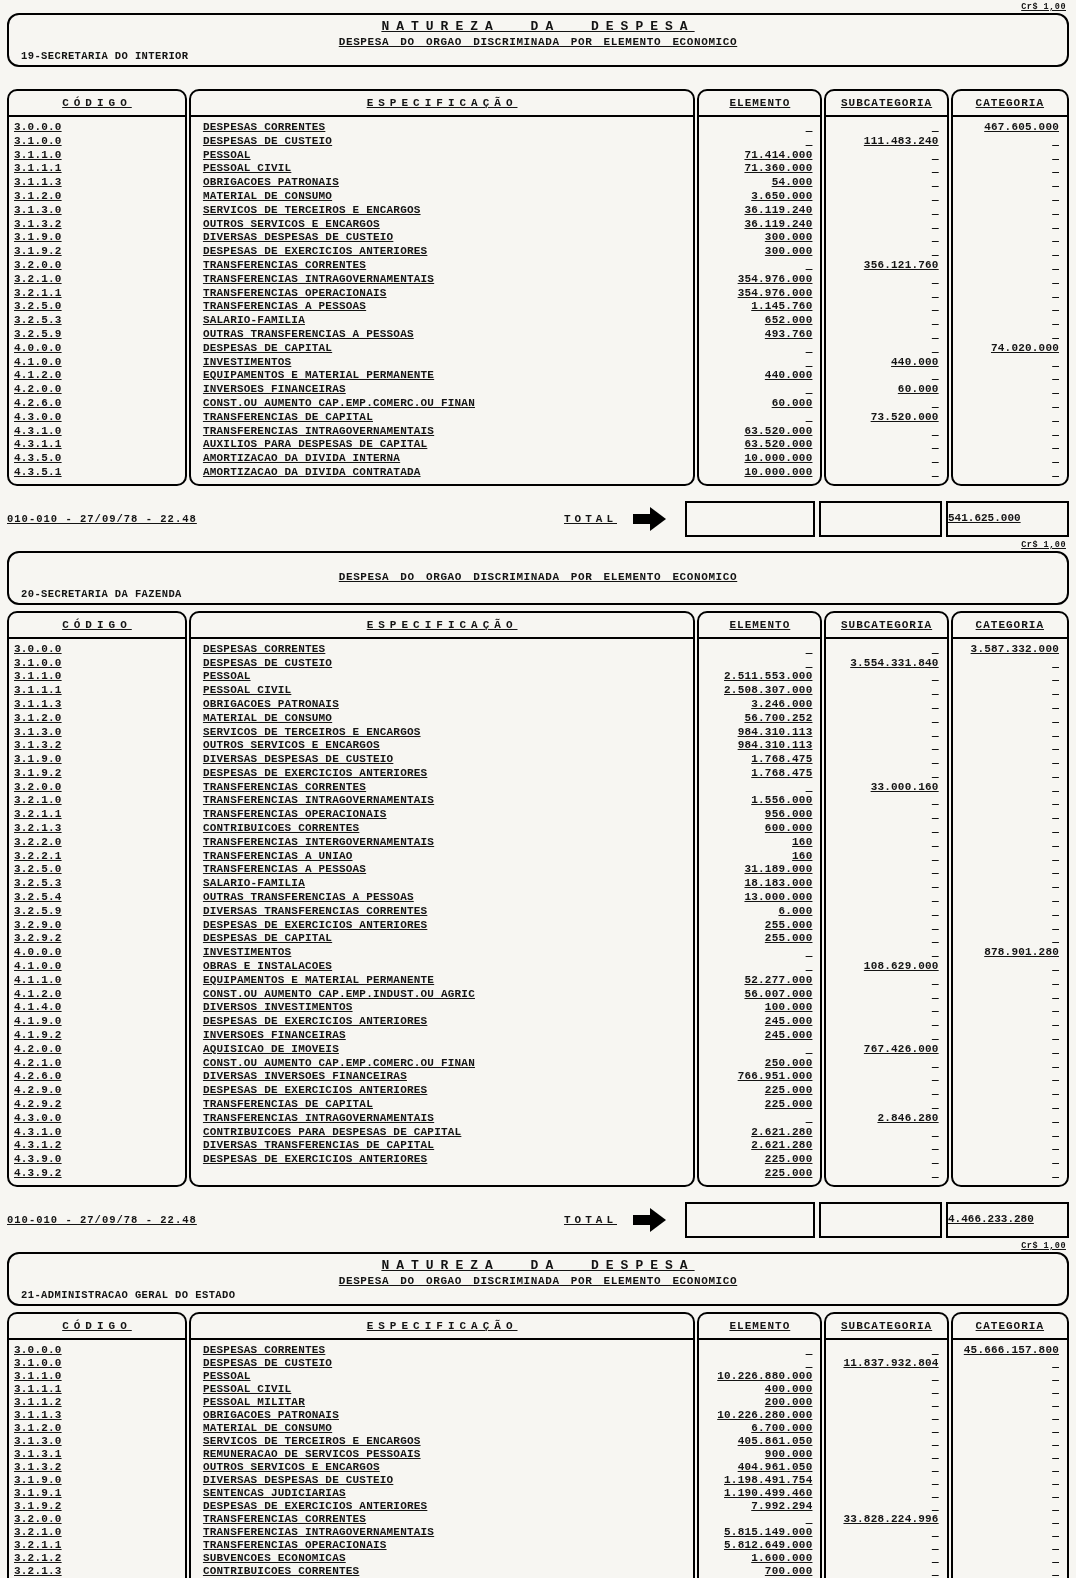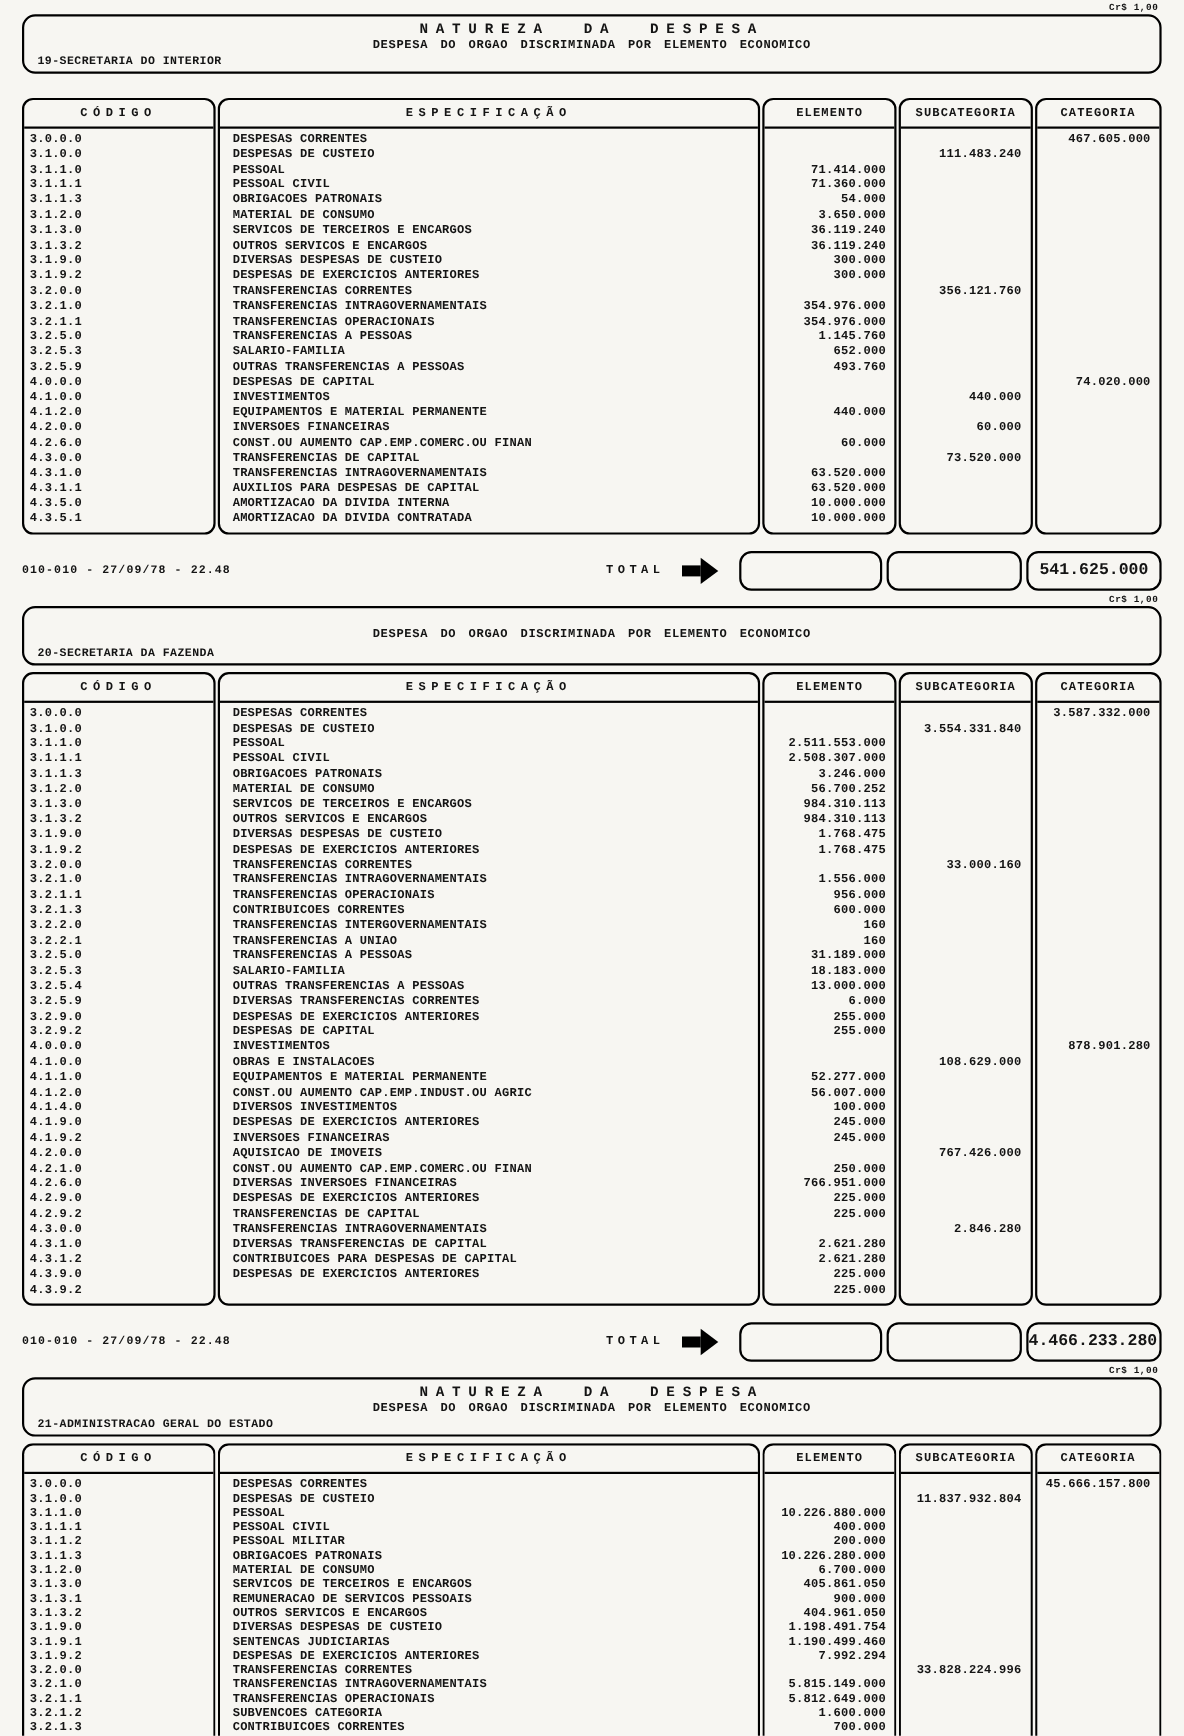--- a/index.html
+++ b/index.html
@@ -2,21 +2,21 @@
 <html><head>
 <meta charset="utf-8">
 <style>
   html, body { margin:0; padding:0; }
   body {
     width:1076px; height:1578px; overflow:hidden;
     background:#f7f6f2; color:#141414;
     font-family:"Liberation Mono","DejaVu Sans Mono",monospace;
     font-weight:bold;
   }
-  .sheet { padding:0 20px; }
+  .sheet { padding:0 7px;text-decoration:underline; }
 
   .currency { font-size:8.5px; text-align:right; padding:2px 3px 1px 0; letter-spacing:0.5px; }
 
   .header-box {
     position:relative; box-sizing:border-box;
     height:54px; border:2.5px solid #000; border-radius:12px;
     padding:4px 12px 2px;
   }
   .hb-title { text-align:center; font-size:13px; letter-spacing:7px; word-spacing:16px; }
   .hb-subtitle { text-align:center; font-size:11px; letter-spacing:0.6px; word-spacing:4px; margin-top:2px; }
@@ -51,22 +51,22 @@
   .sheet-3 .col-body { min-height:420px; }
 
   .footer { display:flex; align-items:center; margin-top:14px; height:38px; }
   .footer-left { font-size:10.5px; letter-spacing:1px; }
   .total-label { margin-left:auto; font-size:11px; letter-spacing:4px; }
   .total-arrow { position:relative; width:38px; height:24px; margin:0 12px 0 14px; }
   .total-arrow::before { content:""; position:absolute; left:2px; top:7px; width:17px; height:10px; background:#000; }
   .total-arrow::after  { content:""; position:absolute; left:19px; top:0;
       border-top:12px solid transparent; border-bottom:12px solid transparent; border-left:16px solid #000; }
   .tbox {
-    box-sizing:border-box; height:36px; border:2.5px solid #000; border-radius:11px;
-    margin-left:4px; line-height:31px; font-size:15px; text-align:right; padding-right:10px;
+    box-sizing:border-box; height:36px; border:2.5px solid #000; border-radius:0;
+    margin-left:4px; line-height:31px; font-size:11px; text-align:left; padding-right:10px;
   }
   .tbox-1 { width:130px; } .tbox-2 { width:123px; } .tbox-3 { width:123px; }
 </style>
 </head>
 <body>
 
 <div class="sheet sheet-1">
   <div class="currency">Cr$ 1,00</div>
   <div class="header-box">
     <div class="hb-title">NATUREZA DA DESPESA</div>
@@ -325,22 +325,22 @@
           <div class="cell-line">CONST.OU AUMENTO CAP.EMP.INDUST.OU AGRIC</div>
           <div class="cell-line">DIVERSOS INVESTIMENTOS</div>
           <div class="cell-line">DESPESAS DE EXERCICIOS ANTERIORES</div>
           <div class="cell-line">INVERSOES FINANCEIRAS</div>
           <div class="cell-line">AQUISICAO DE IMOVEIS</div>
           <div class="cell-line">CONST.OU AUMENTO CAP.EMP.COMERC.OU FINAN</div>
           <div class="cell-line">DIVERSAS INVERSOES FINANCEIRAS</div>
           <div class="cell-line">DESPESAS DE EXERCICIOS ANTERIORES</div>
           <div class="cell-line">TRANSFERENCIAS DE CAPITAL</div>
           <div class="cell-line">TRANSFERENCIAS INTRAGOVERNAMENTAIS</div>
+          <div class="cell-line">CONTRIBUICOES PARA DESPESAS DE CAPITAL</div>
           <div class="cell-line">DIVERSAS TRANSFERENCIAS DE CAPITAL</div>
-          <div class="cell-line">CONTRIBUICOES PARA DESPESAS DE CAPITAL</div>
           <div class="cell-line">DESPESAS DE EXERCICIOS ANTERIORES</div>
         </div>
     </div>
     <div class="col col-elemento num">
       <div class="col-header">ELEMENTO</div>
       <div class="col-body">
           <div class="cell-line">&nbsp;</div>
           <div class="cell-line">&nbsp;</div>
           <div class="cell-line">2.511.553.000</div>
           <div class="cell-line">2.508.307.000</div>
@@ -526,21 +526,21 @@
           <div class="cell-line">MATERIAL DE CONSUMO</div>
           <div class="cell-line">SERVICOS DE TERCEIROS E ENCARGOS</div>
           <div class="cell-line">REMUNERACAO DE SERVICOS PESSOAIS</div>
           <div class="cell-line">OUTROS SERVICOS E ENCARGOS</div>
           <div class="cell-line">DIVERSAS DESPESAS DE CUSTEIO</div>
           <div class="cell-line">SENTENCAS JUDICIARIAS</div>
           <div class="cell-line">DESPESAS DE EXERCICIOS ANTERIORES</div>
           <div class="cell-line">TRANSFERENCIAS CORRENTES</div>
           <div class="cell-line">TRANSFERENCIAS INTRAGOVERNAMENTAIS</div>
           <div class="cell-line">TRANSFERENCIAS OPERACIONAIS</div>
-          <div class="cell-line">SUBVENCOES CATEGORIA</div>
+          <div class="cell-line">SUBVENCOES ECONOMICAS</div>
           <div class="cell-line">CONTRIBUICOES CORRENTES</div>
           <div class="cell-line">TRANSFERENCIAS INTERGOVERNAMENTAIS</div>
         </div>
     </div>
     <div class="col col-elemento num">
       <div class="col-header">ELEMENTO</div>
       <div class="col-body">
           <div class="cell-line">&nbsp;</div>
           <div class="cell-line">&nbsp;</div>
           <div class="cell-line">10.226.880.000</div>

